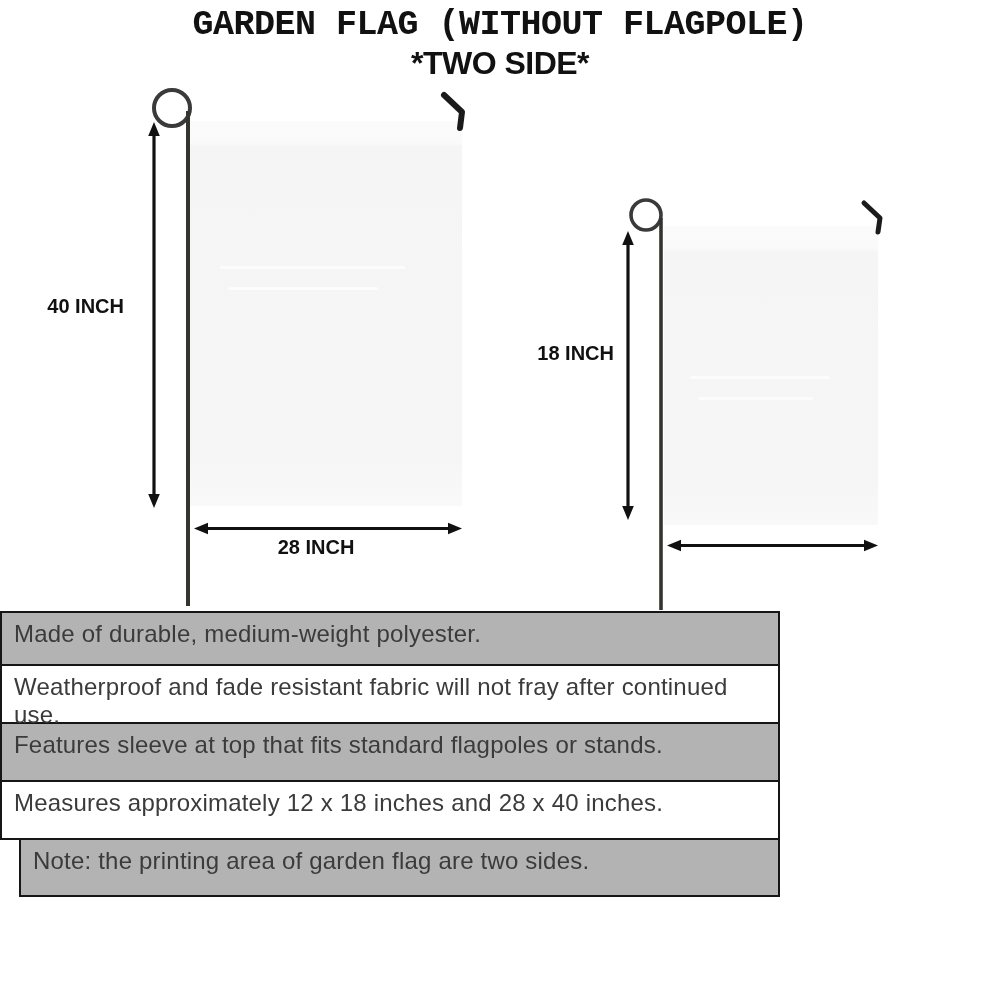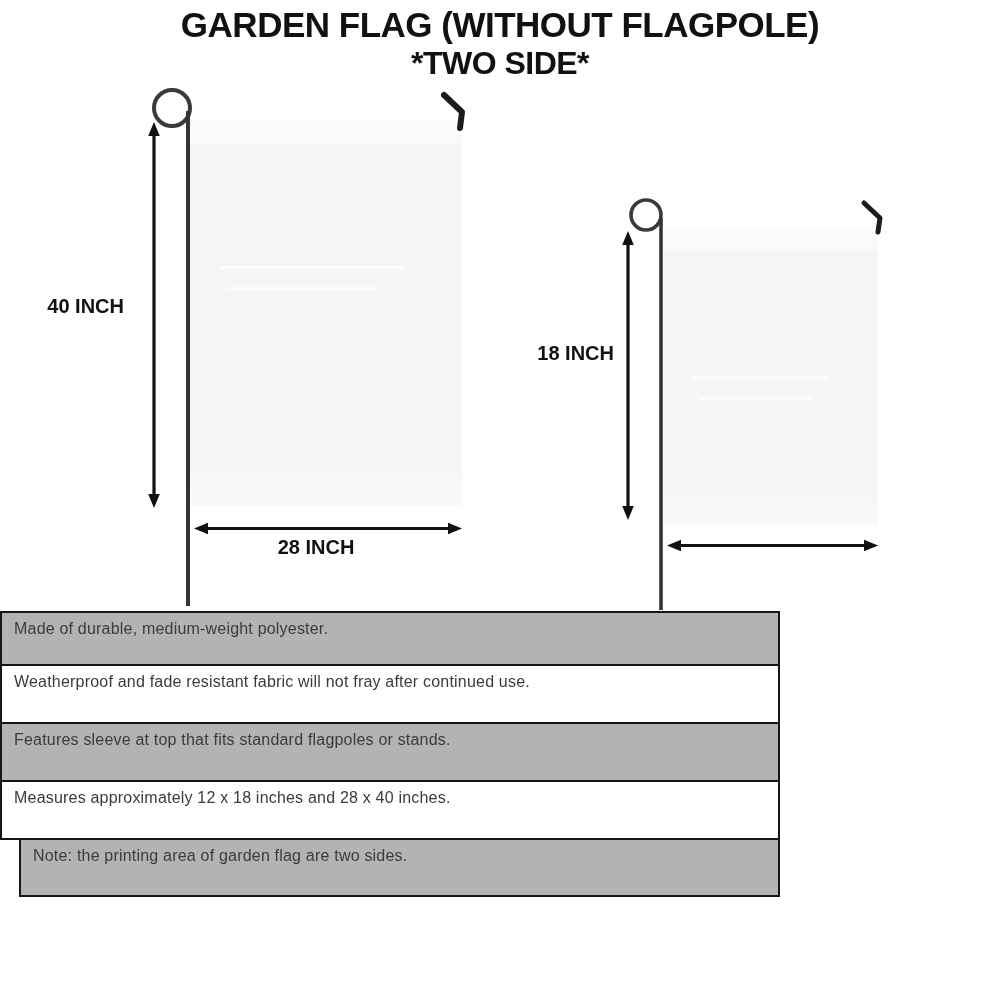--- a/index.html
+++ b/index.html
@@ -3,21 +3,21 @@
 <meta charset="utf-8">
 <style>
   html,body { margin:0; padding:0; background:#ffffff; }
   .canvas {
     position:relative; width:1000px; height:1000px; background:#ffffff;
     font-family:"Liberation Sans", sans-serif; overflow:hidden;
   }
 
   
   .title-block { position:absolute; top:6px; left:0; width:1000px; text-align:center; color:var(--title-color,#111); }
-  .title-line1 { font-size:35px; font-weight:800; letter-spacing:-0.5px; line-height:1.1; }
+  .title-line1 { font-size:35px; font-weight:800; letter-spacing:-0.5px; line-height:1.1;font-family:Liberation Mono, monospace; }
   .title-line2 { font-size:32px; font-weight:800; letter-spacing:-0.5px; line-height:1.1; margin-top:1px; }
 
   
   .flag {
     position:absolute;
     background:linear-gradient(180deg,#fbfbfb 0px,#fafafa 22px,#f5f5f6 26px,#f6f6f6 88%,#f9f9f9 100%);
   }
   .flag-large { left:190px; top:121px; width:272px; height:385px; }
   .flag-small { left:664px; top:226px; width:214px; height:299px; }
   .wrinkle { position:absolute; height:3px; background:#fdfdfd; border-radius:2px; opacity:.85; }
@@ -31,21 +31,21 @@
     position:absolute; font-size:20px; font-weight:700; color:var(--arrow-color,#111);
     letter-spacing:0px; white-space:nowrap;
   }
   .dim-label.right-align { text-align:right; }
   .dim-label.center { text-align:center; }
 
   
   .features { position:absolute; left:0; top:611px; width:780px; }
   .feature-row {
     box-sizing:border-box; border:2px solid var(--band-border,#161616);
-    padding:7px 12px 0 12px; font-size:16px; color:var(--feature-text,#3b3b3b);
+    padding:7px 12px 0 12px; font-size:24px; color:var(--feature-text,#3b3b3b);
     letter-spacing:0.2px;
   }
   .feature-row + .feature-row { margin-top:-2px; }
   .feature-row.shaded { background:var(--band-gray,#b3b3b3); }
   .feature-row.plain  { background:#ffffff; }
   .feature-row:nth-child(1) { height:55px; }
   .feature-row:nth-child(2) { height:60px; }
   .feature-row:nth-child(3) { height:60px; }
   .feature-row:nth-child(4) { height:60px; }
   .feature-row:nth-child(5) { height:59px;margin-left:19px; }

